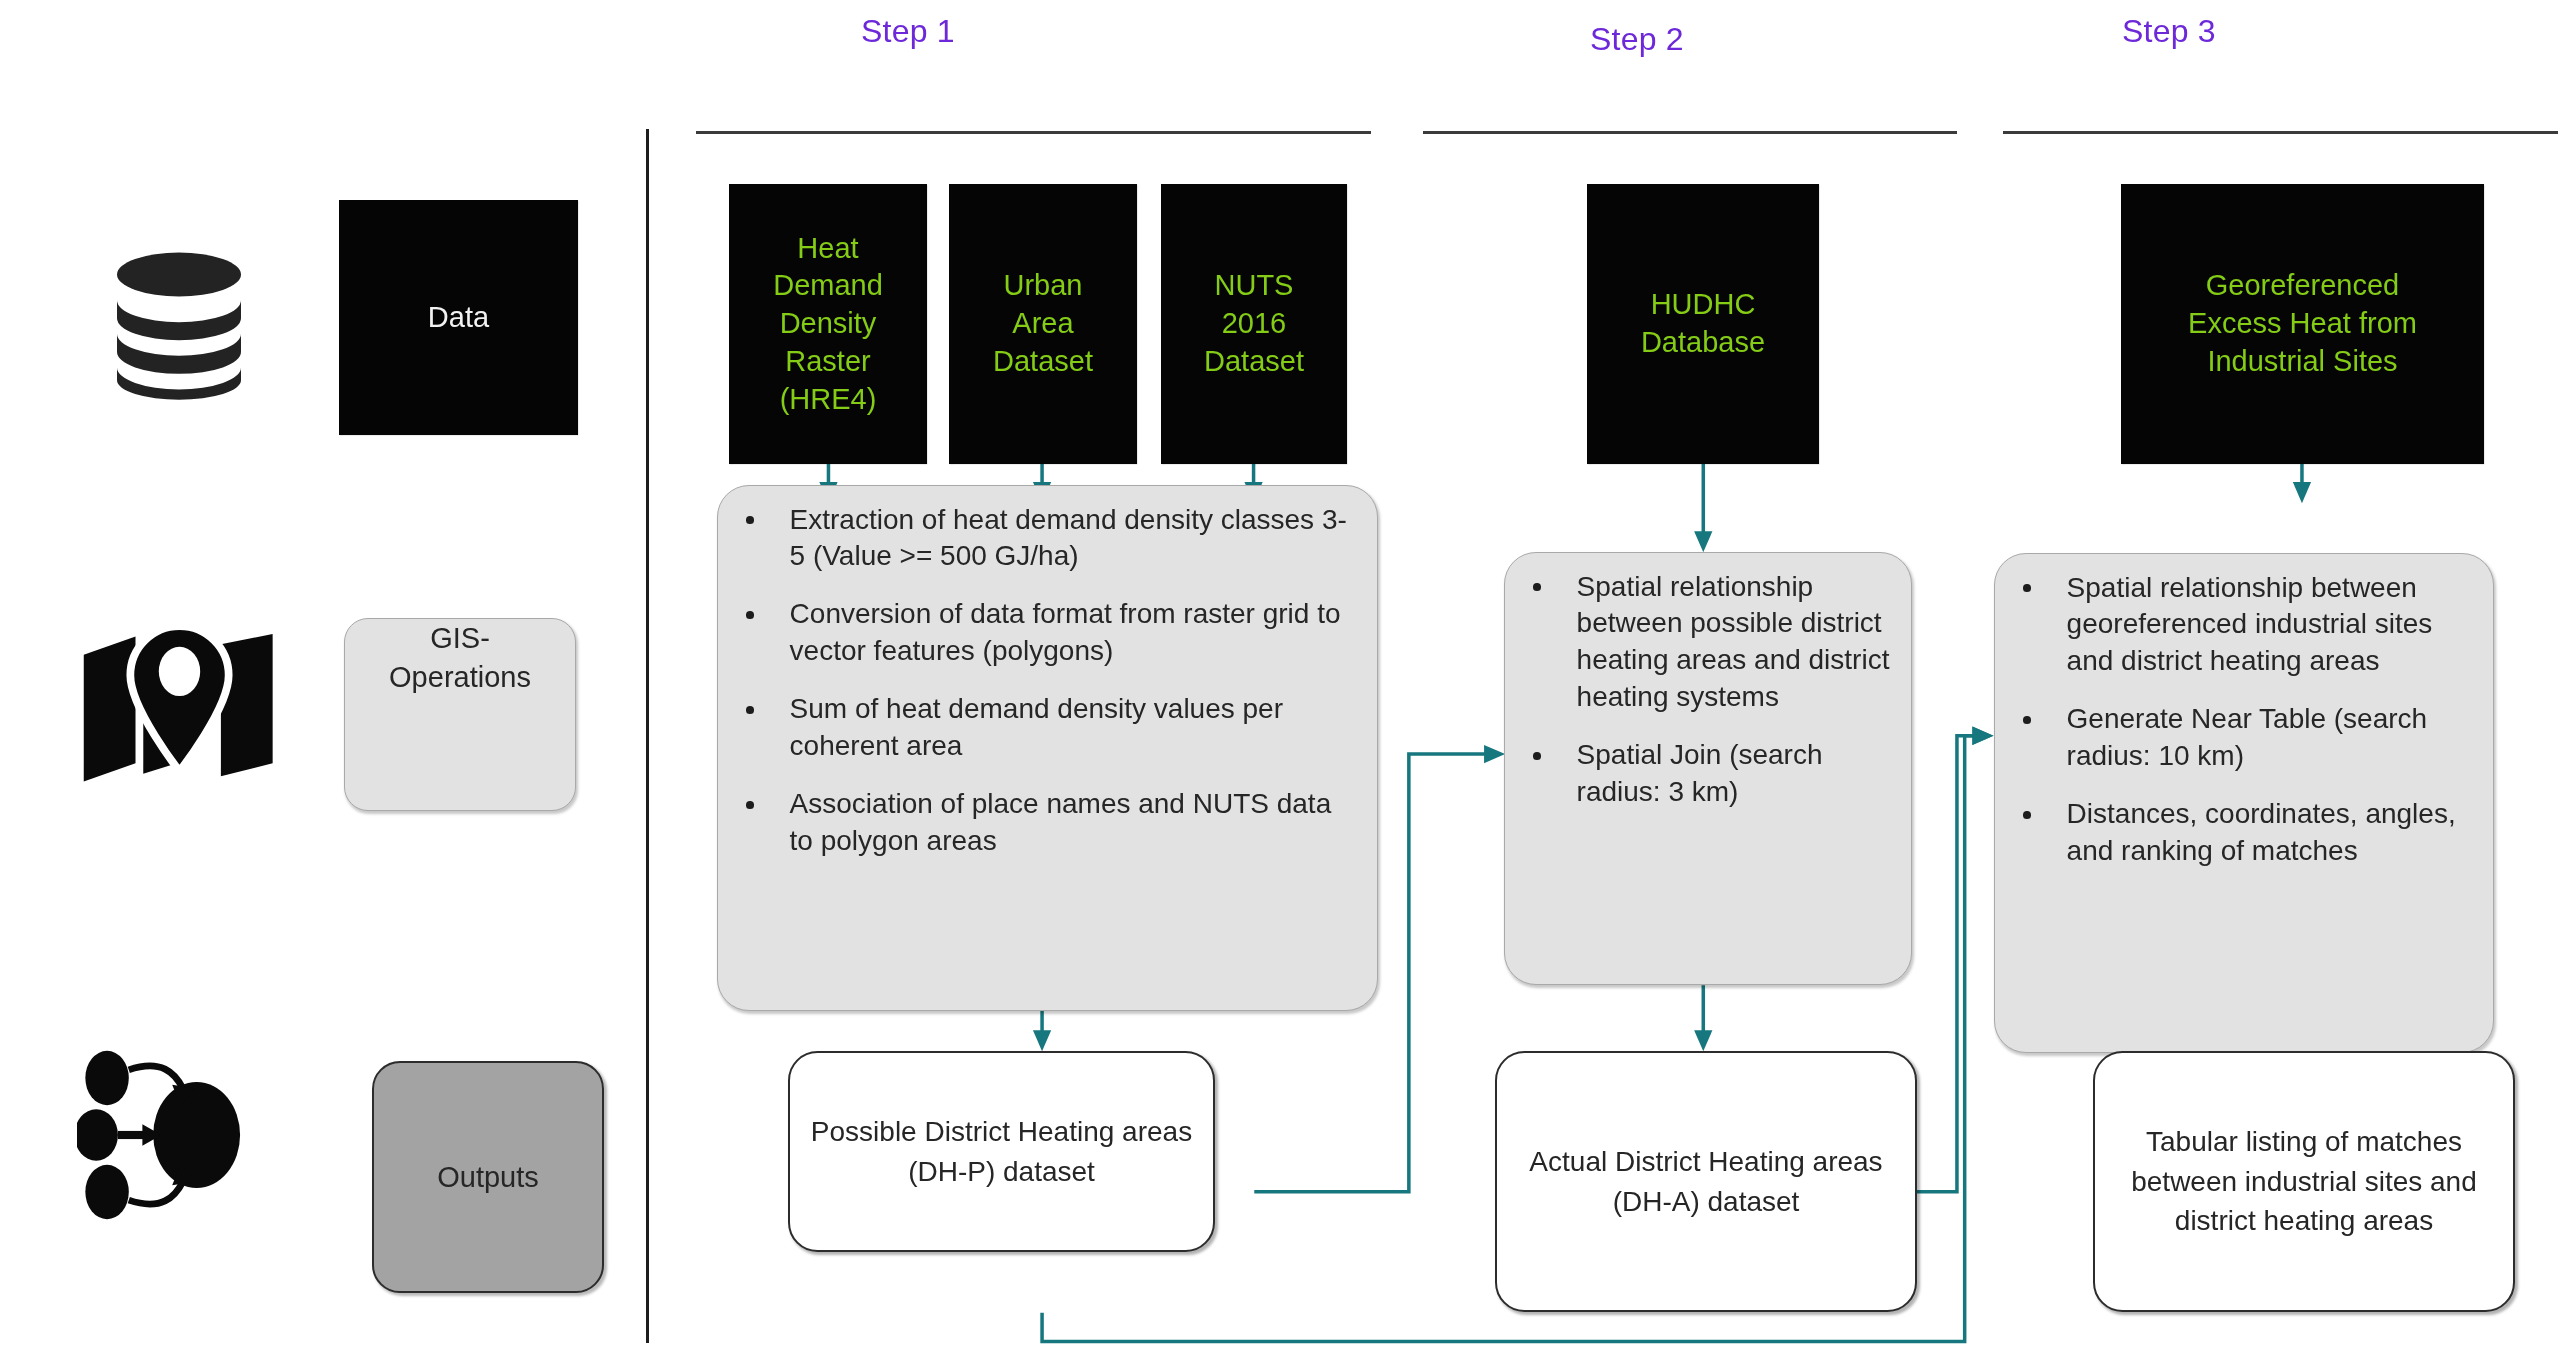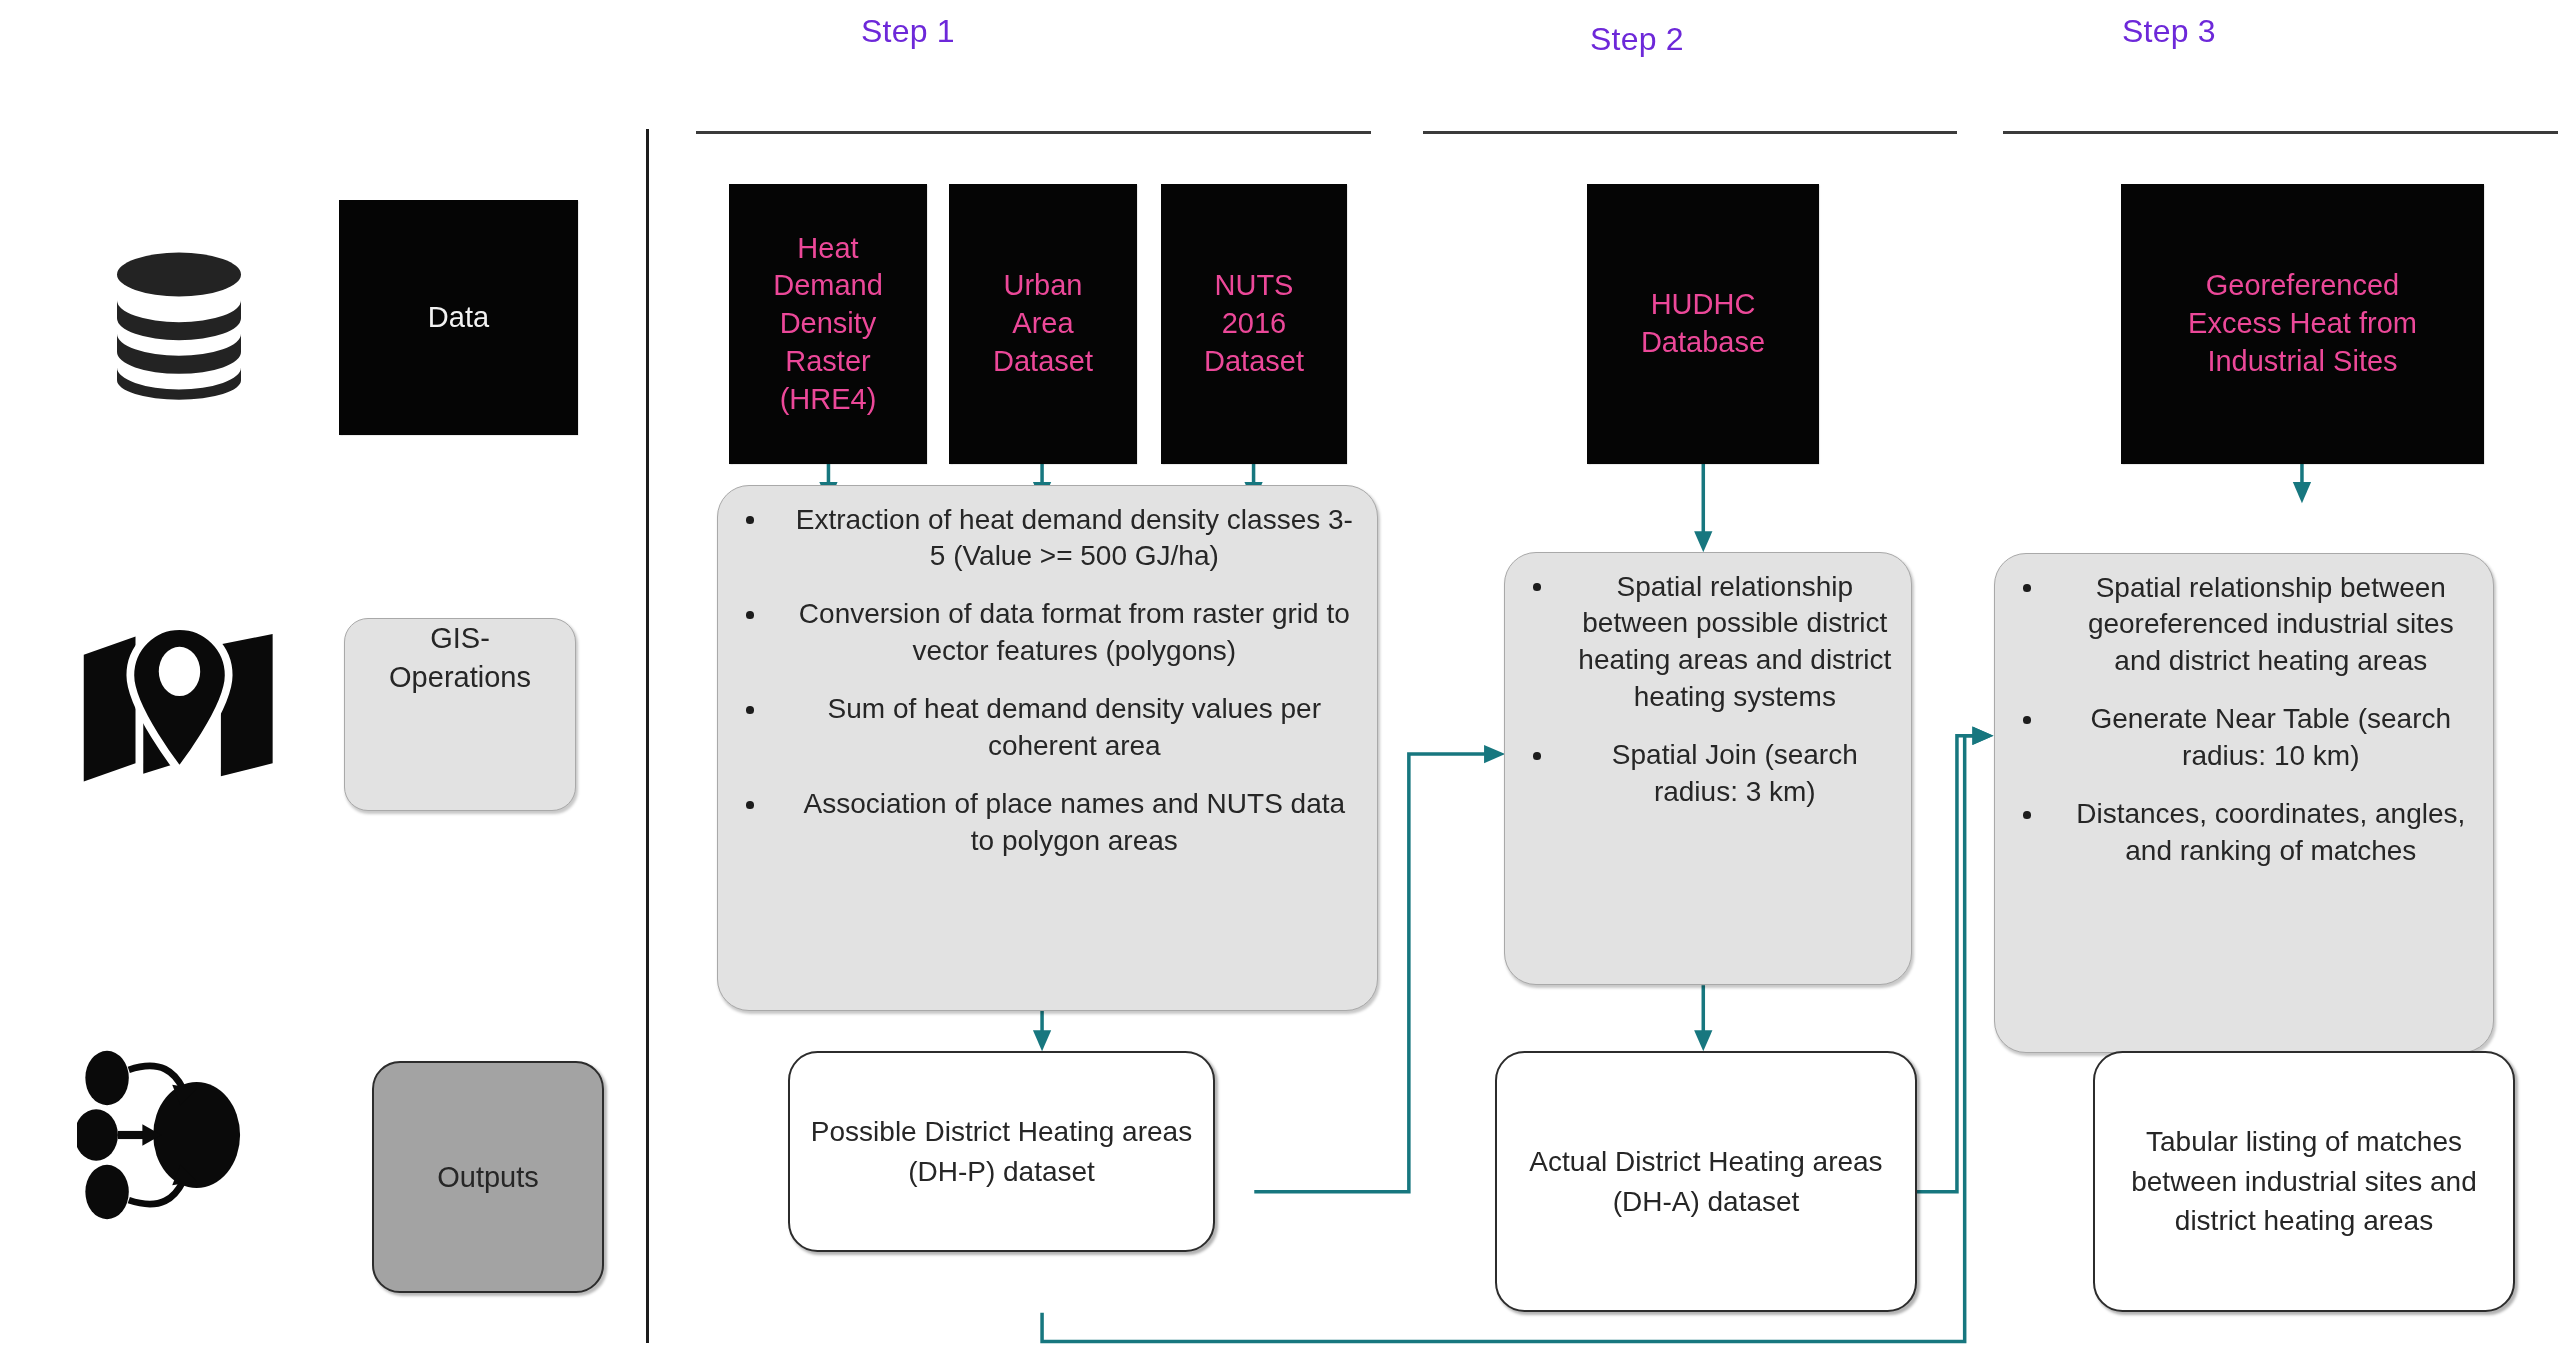--- a/index.html
+++ b/index.html
@@ -9,21 +9,21 @@
     -webkit-font-smoothing:antialiased;
   }
   #canvas{
     position:relative;
     width:2576px;
     height:1364px;
     background:#ffffff;
     overflow:hidden;
   }
   
-  .abs{position:absolute;box-sizing:border-box;text-align:center;}
+  .abs{position:absolute;box-sizing:border-box;}
 
   
   .step-title{
     font-size:32px;
     color:#6d28d9;
     text-align:left;
     letter-spacing:0.2px;
     white-space:nowrap;
   }
   .step-rule{
@@ -33,21 +33,21 @@
 
   
   .v-divider{
     background:#1d1d1d;
     width:2.8px;
   }
 
   
   .data-box{
     background:#050505;
-    color:#ec4899;
+    color:#84cc16;
     display:flex;
     align-items:center;
     justify-content:center;
     text-align:center;
     font-size:29px;
     line-height:1.30;
     padding:4.2px 7px;
     box-shadow:1.4px 1.4px 1.4px rgba(0,0,0,.35);
   }
 

